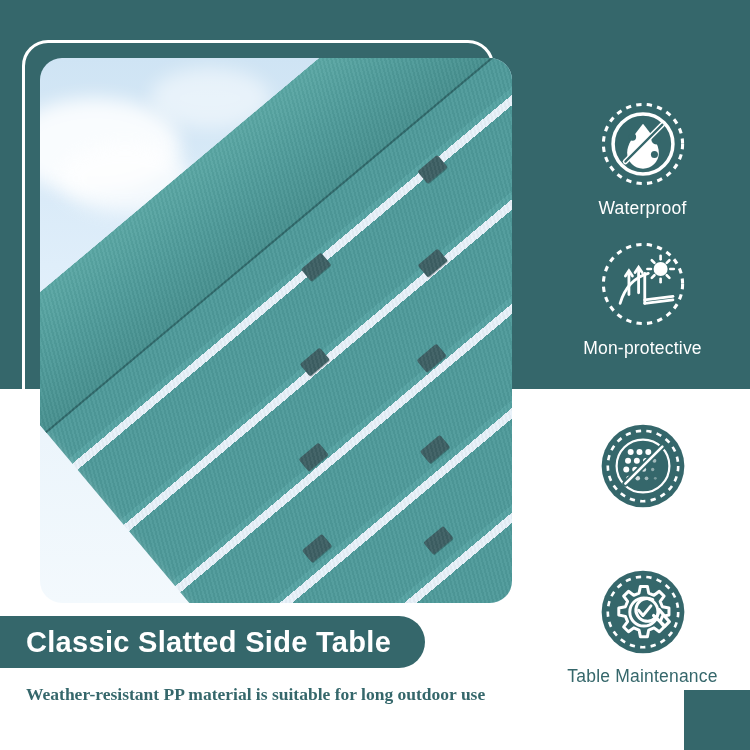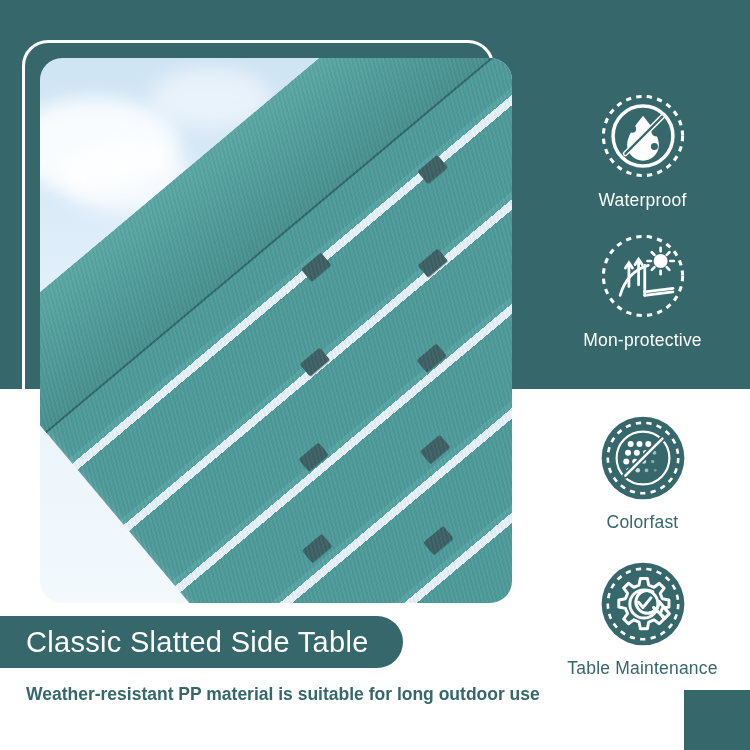--- a/index.html
+++ b/index.html
@@ -137,21 +137,21 @@
     inset: 0;
     background-image:
       repeating-linear-gradient(115deg, rgba(255,255,255,.04) 0 2px, rgba(0,0,0,.03) 2px 4px);
     pointer-events: none;
   }
 
   
   .features {
     position: absolute;
     left: 535px;
-    top: 4px;
+    top: 12px;
     width: 215px;
     height: 628px;
     z-index: 6;
   }
   .feature {
     position: absolute;
     width: 215px;
     text-align: center;
   }
   .f1 { top: 88px; }
@@ -185,34 +185,35 @@
     display: flex;
     align-items: center;
     background: #35676b;
     border-top-right-radius: 26px;
     border-bottom-right-radius: 26px;
     z-index: 7;
   }
   .title-banner .txt {
     color: #ffffff;
     font-size: 29px;
-    font-weight: normal;
+    font-weight: bold;
     letter-spacing: .3px;
     white-space: nowrap;
   }
 
   .subtitle {
     position: absolute;
     left: 26px;
     top: 684px;
     color: #35676b;
     font-size: 17.5px;
     font-weight: bold;
     white-space: nowrap;
     z-index: 7;
+    font-family: Liberation Serif, serif;
   }
 
   
   .corner-block {
     position: absolute;
     left: 684px;
     top: 690px;
     width: 66px;
     height: 60px;
     background: #35676b;
@@ -320,21 +321,20 @@
             <circle cx="51" cy="54" r="2.6" opacity=".8"></circle>
             <circle cx="61" cy="54" r="1.9" opacity=".45"></circle>
           <circle cx="34" cy="64" r="3"></circle>
             <circle cx="44" cy="64" r="2.6" opacity=".8"></circle>
             <circle cx="54" cy="64" r="2.1" opacity=".55"></circle>
             <circle cx="64" cy="64" r="1.6" opacity=".35"></circle>
         </g>
         <line x1="30" y1="70" x2="72" y2="28" stroke="#35676b" stroke-width="7" stroke-linecap="round"></line>
         <line x1="30" y1="70" x2="72" y2="28" stroke="#ffffff" stroke-width="3" stroke-linecap="round"></line>
       </svg>
-      <div class="label">Colorfast</div>
     </div>
 
     <div class="feature f4 on-white">
       <svg class="icon-box" viewBox="0 0 100 100">
         <circle cx="50" cy="50" r="47" fill="#35676b"></circle>
         <circle cx="50" cy="50" r="40" fill="none" stroke="#ffffff" stroke-width="3" stroke-dasharray="6 6"></circle>
         <g fill="none" stroke="#ffffff" stroke-width="3.4" stroke-linejoin="round">
           <path d="M47 21 l8 0 1.5 7.5 6 2.5 6-4.5 5.5 5.5 -4.5 6 2.5 6 7.5 1.5 0 8 -7.5 1.5 -2.5 6 4.5 6 -5.5 5.5 -6 -4.5 -6 2.5 -1.5 7.5 -8 0 -1.5 -7.5 -6 -2.5 -6 4.5 -5.5 -5.5 4.5 -6 -2.5 -6 -7.5 -1.5 0 -8 7.5 -1.5 2.5 -6 -4.5 -6 5.5 -5.5 6 4.5 6 -2.5 z"></path>
           <circle cx="51" cy="50" r="16"></circle>
         </g>

